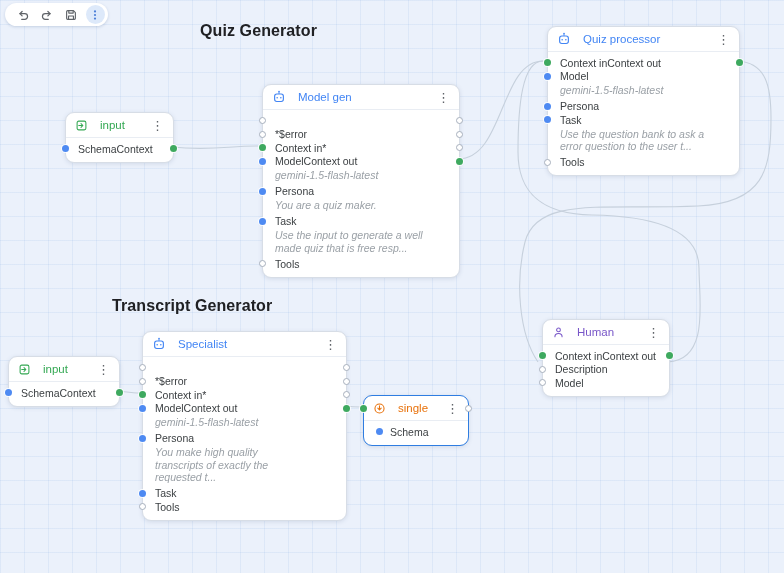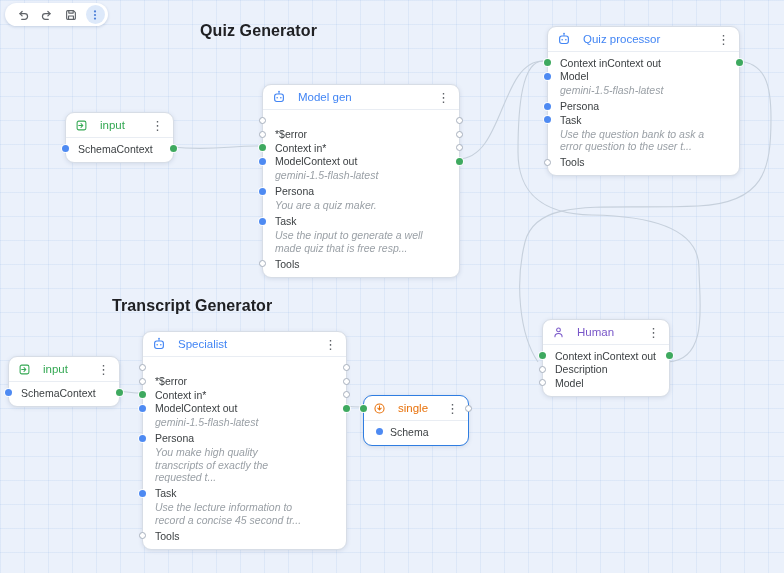--- a/index.html
+++ b/index.html
@@ -287,21 +287,20 @@
     <div class="desc">gemini-1.5-flash-latest</div>
     <div class="prow">
       <span class="port pl blue"></span>
       <span class="lbl">Persona</span>
     </div>
     <div class="desc" style="max-width:135px;">You make high quality transcripts of exactly the requested t...</div>
     <div class="prow">
       <span class="port pl blue"></span>
       <span class="lbl">Task</span>
     </div>
-    <div class="desc" style="max-width:160px;">Use the lecture information to record a concise 45 second tr...</div>
     <div class="prow">
       <span class="port pl open"></span>
       <span class="lbl">Tools</span>
     </div>
   </div>
 </div>
 
 <div class="node selected" style="left:363px;top:395px;width:104px;">
   <div class="nhead">
     <span class="port pl green"></span>

